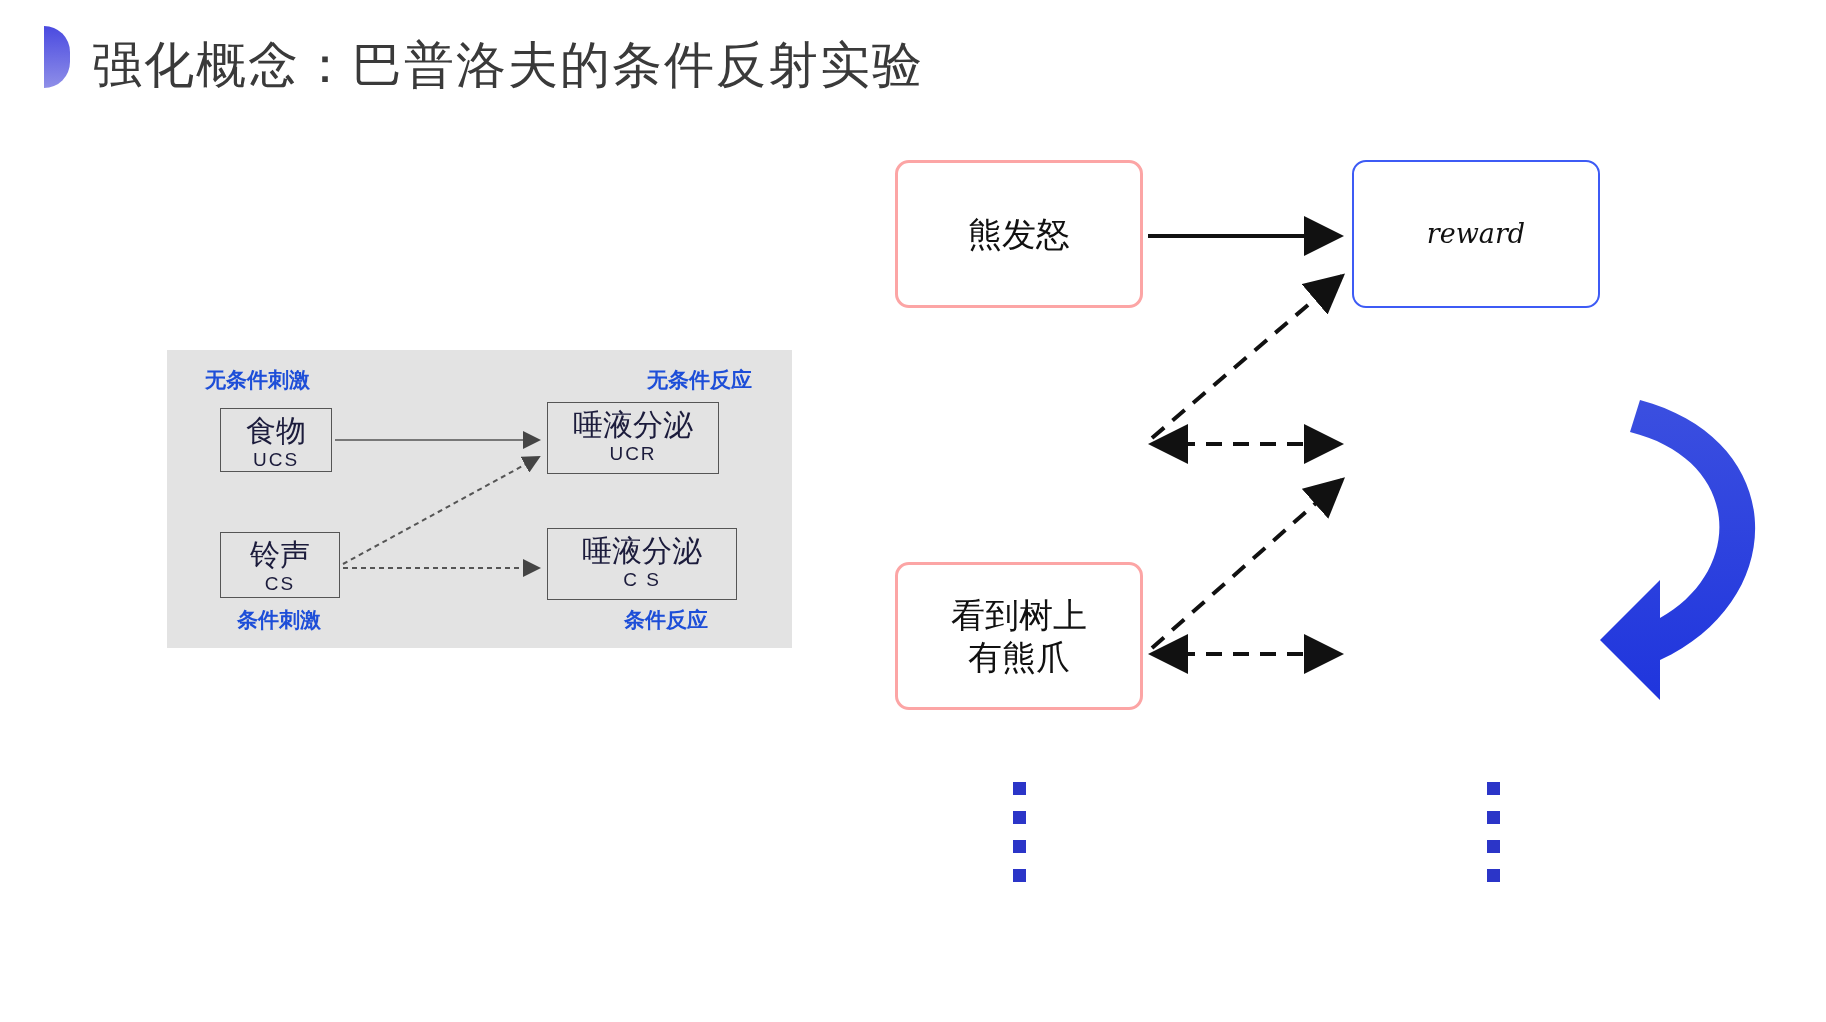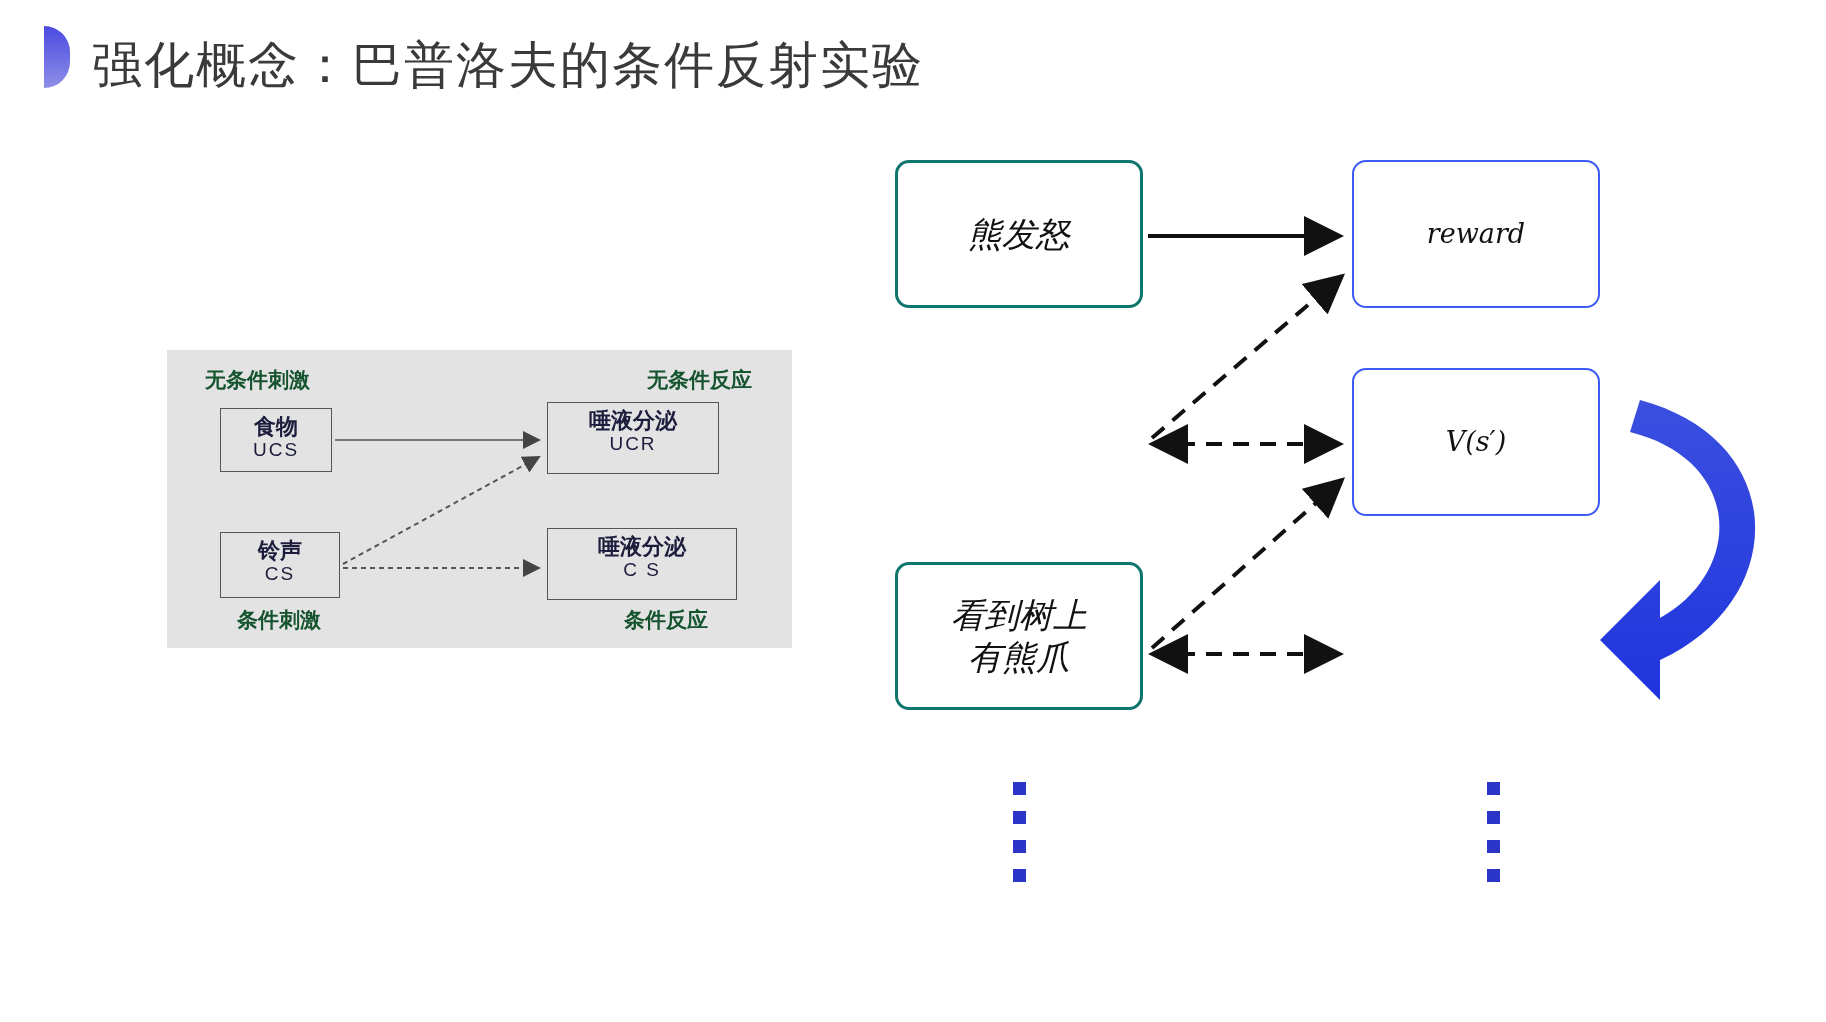--- a/index.html
+++ b/index.html
@@ -44,60 +44,60 @@
   .pavlov {
     position: absolute;
     left: 167px;
     top: 350px;
     width: 625px;
     height: 298px;
     background: #e3e3e3;
   }
   .pavlov .lbl {
     position: absolute;
-    color: #14532d;
+    color: #1d4ed8;
     font-size: 21px;
     font-weight: bold;
     white-space: nowrap;
   }
   .pavlov .lbl-ucs-top { left: 38px; top: 16px; }
   .pavlov .lbl-ucr-top { right: 40px; top: 16px; }
   .pavlov .lbl-cs-bot  { left: 70px;  bottom: 14px; }
   .pavlov .lbl-cr-bot  { right: 84px; bottom: 14px; }
 
   .pbox {
     position: absolute;
     border: 1px solid #555;
     background: #e3e3e3;
     text-align: center;
     color: #1c1c3c;
     line-height: 1.15;
     padding: 5px 10px;
     box-sizing: border-box;
   }
-  .pbox .l1 { font-size: 22px; font-weight: bold; display:block; }
+  .pbox .l1 { font-size: 30px; font-weight: normal; display:block; }
   .pbox .l2 { font-size: 19px; letter-spacing: 2px; display:block; }
 
   .pbox-food  { left: 53px;  top: 58px;  width: 112px; height: 64px; }
   .pbox-sal1  { left: 380px; top: 52px;  width: 172px; height: 72px; }
   .pbox-bell  { left: 53px;  top: 182px; width: 120px; height: 66px; }
   .pbox-sal2  { left: 380px; top: 178px; width: 190px; height: 72px; }
 
   
   .rbox {
     position: absolute;
     box-sizing: border-box;
     border-radius: 14px;
     display: flex;
     align-items: center;
     justify-content: center;
     text-align: center;
     background: #ffffff;
   }
-  .rbox.black { border: 3px solid #0f766e; font-style: italic; }
+  .rbox.black { border: 3px solid #fca5a5; }
   .rbox.blue  { border: 2.5px solid #3d5bf5; }
   .rbox .txt {
     font-size: 34px;
     color: #111;
     line-height: 1.25;
     white-space: pre-line;
   }
   .rbox.blue .txt {
     font-family: "DejaVu Serif", serif;
     font-style: italic;
@@ -180,23 +180,20 @@
   <div class="rbox black box-bear-angry">
     <span class="txt">熊发怒</span>
   </div>
   <div class="rbox black box-see-claw">
     <span class="txt">看到树上
 有熊爪</span>
   </div>
 
   <div class="rbox blue box-reward">
     <span class="txt">reward</span>
-  </div>
-  <div class="rbox blue box-vsp">
-    <span class="txt">V(s′)</span>
   </div>
 
   <svg class="arrows">
     <defs>
       <marker id="ah" markerWidth="10" markerHeight="10" refX="9" refY="5" orient="auto">
         <path d="M0,0 L10,5 L0,10 z" fill="#111"></path>
       </marker>
       <marker id="ahd" markerWidth="10" markerHeight="10" refX="9" refY="5" orient="auto">
         <path d="M0,0 L10,5 L0,10 z" fill="#111"></path>
       </marker>

